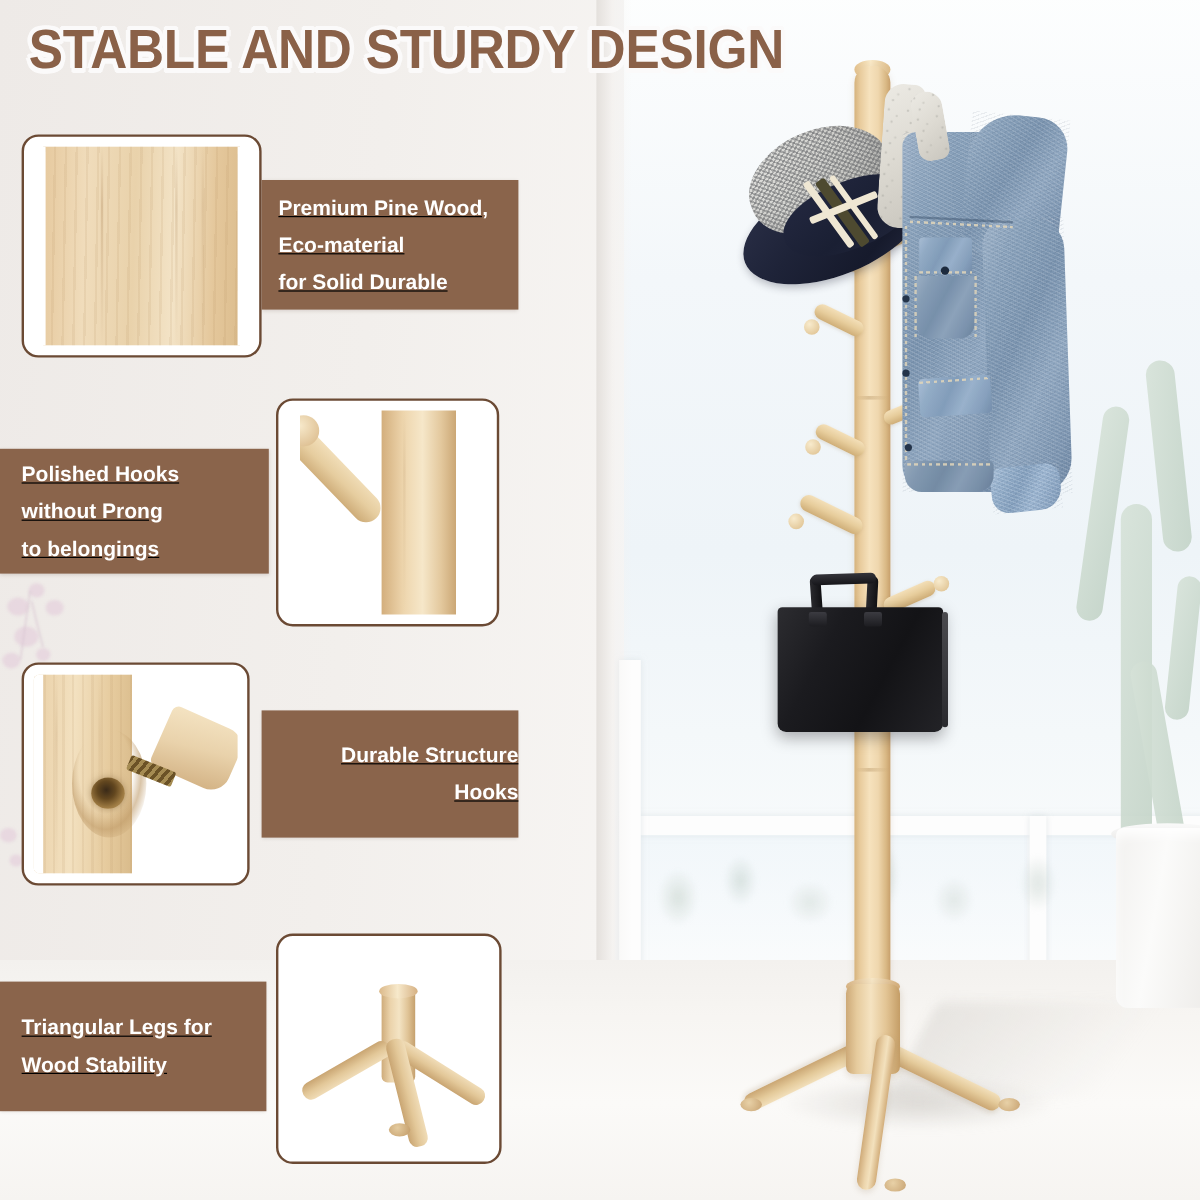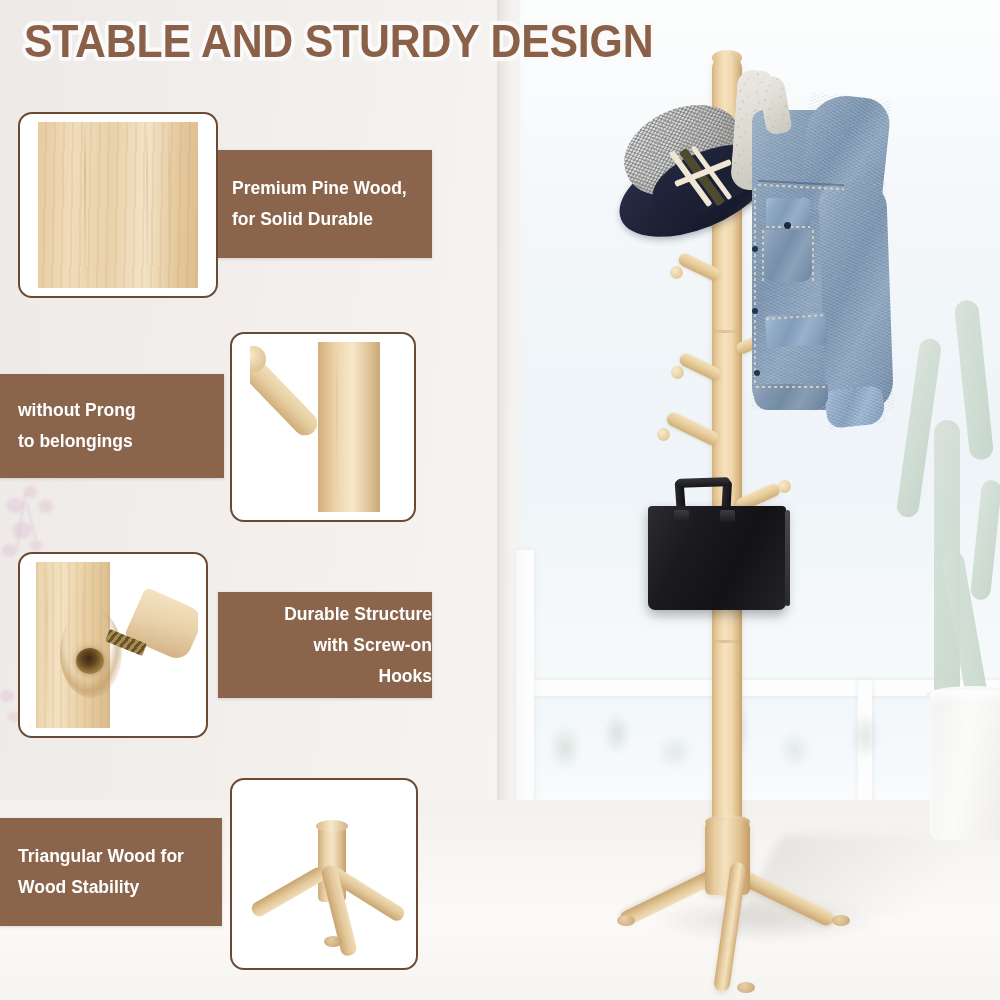--- a/index.html
+++ b/index.html
@@ -147,21 +147,21 @@
       -2px -4px 0 #fbfafa, 2px -4px 0 #fbfafa, -2px 4px 0 #fbfafa, 2px 4px 0 #fbfafa;
     white-space:nowrap;}
 
   
   .photo{position:absolute;background:#ffffff;border:2px solid #6b4a34;border-radius:14px;
     padding:8px;box-sizing:border-box;overflow:hidden;}
   .photo-inner{width:100%;height:100%;border-radius:5px;overflow:hidden;position:relative;background:#fff;}
 
   .textbox{position:absolute;background:#8a644b;box-sizing:border-box;
     display:flex;flex-direction:column;justify-content:center;
-    box-shadow:0 1px 3px rgba(90,66,48,.18);}
+    box-shadow:0 1px 3px rgba(90,66,48,.18);text-decoration:underline;}
   .textbox .line{color:#ffffff;font-weight:700;font-size:17.5px;line-height:31px;white-space:nowrap;}
 
   
   .wood-plain{position:absolute;inset:0;
     background:
       repeating-linear-gradient(91deg, rgba(178,140,92,.13) 0 2px, rgba(178,140,92,0) 2px 9px),
       linear-gradient(92deg,#e6c99e 0%,#f0dcbb 22%,#e9d2ab 46%,#f3e3c6 66%,#e4c79b 86%,#dcbd8e 100%);}
   .wood-grain{position:absolute;top:0;width:2px;height:100%;
     background:linear-gradient(180deg,rgba(170,132,86,.0),rgba(168,128,82,.30) 30%,rgba(170,132,86,.0));}
 
@@ -354,24 +354,26 @@
       <div class="wood-plain" style="left:8px;right:8px;top:0;bottom:0;"></div>
       <div class="wood-grain" style="left:56px;"></div>
       <div class="wood-grain" style="left:118px;opacity:.8;"></div>
       <div class="wood-grain" style="left:140px;opacity:.5;"></div>
       <div style="position:absolute;left:0;top:0;width:10px;height:100%;background:#fff;"></div>
       <div style="position:absolute;right:0;top:0;width:10px;height:100%;background:#fff;"></div>
     </div>
   </div>
   <div class="textbox" style="left:218px;top:150px;width:214px;height:108px;padding:10px 0 10px 14px;">
     <div class="line">Premium Pine Wood,</div>
+    <div class="line">Eco-material</div>
     <div class="line">for Solid Durable</div>
   </div>
 
   <div class="textbox" style="left:0px;top:374px;width:224px;height:104px;padding:8px 0 8px 18px;">
+    <div class="line">Polished Hooks</div>
     <div class="line">without Prong</div>
     <div class="line">to belongings</div>
   </div>
   <div class="photo" style="left:230px;top:332px;width:186px;height:190px;">
     <div class="photo-inner">
       <div class="hook-photo-pole" style="left:78px;top:-6px;width:62px;height:190px;"></div>
       <div class="wood-grain" style="left:96px;opacity:.45;"></div>
       <div class="hook-photo-arm" style="left:4px;top:6px;width:100px;height:24px;transform:rotate(46deg);transform-origin:left center;"></div>
       <div class="hook-photo-cap" style="left:0px;top:4px;width:26px;height:26px;"></div>
       <div style="position:absolute;left:0;top:0;width:10px;height:100%;background:#fff;"></div>
@@ -386,26 +388,25 @@
       <div class="wood-grain" style="left:54px;opacity:.4;"></div>
       <div class="hole-rim" style="left:32px;top:46px;width:62px;height:90px;"></div>
       <div class="screw-hole" style="left:48px;top:86px;width:28px;height:26px;"></div>
       <div class="dowel" style="left:104px;top:36px;width:66px;height:54px;transform:rotate(24deg);"></div>
       <div class="thread" style="left:78px;top:74px;width:40px;height:13px;transform:rotate(22deg);"></div>
       <div style="position:absolute;left:0;top:0;width:8px;height:100%;background:#fff;"></div>
     </div>
   </div>
   <div class="textbox" style="left:218px;top:592px;width:214px;height:106px;padding:8px 0 8px 14px;align-items:flex-end;">
     <div class="line">Durable Structure</div>
-    <div class="line">with Screw-on</div>
     <div class="line">Hooks</div>
   </div>
 
   <div class="textbox" style="left:0px;top:818px;width:222px;height:108px;padding:8px 0 8px 18px;">
-    <div class="line">Triangular Wood for</div>
+    <div class="line">Triangular Legs for</div>
     <div class="line">Wood Stability</div>
   </div>
   <div class="photo" style="left:230px;top:778px;width:188px;height:192px;">
     <div class="photo-inner">
       <div class="base-hub" style="left:78px;top:36px;width:28px;height:78px;"></div>
       <div class="base-hub-top" style="left:76px;top:32px;width:32px;height:12px;"></div>
       <div class="base-leg" style="left:84px;top:76px;width:82px;height:15px;transform:rotate(150deg);"></div>
       <div class="base-leg" style="left:90px;top:76px;width:86px;height:15px;transform:rotate(32deg);"></div>
       <div class="base-leg" style="left:88px;top:70px;width:92px;height:16px;transform:rotate(76deg);"></div>
       <div style="position:absolute;left:84px;top:148px;width:18px;height:11px;border-radius:50%;background:radial-gradient(circle at 40% 35%,#e4cb9f,#c29a66);"></div>

